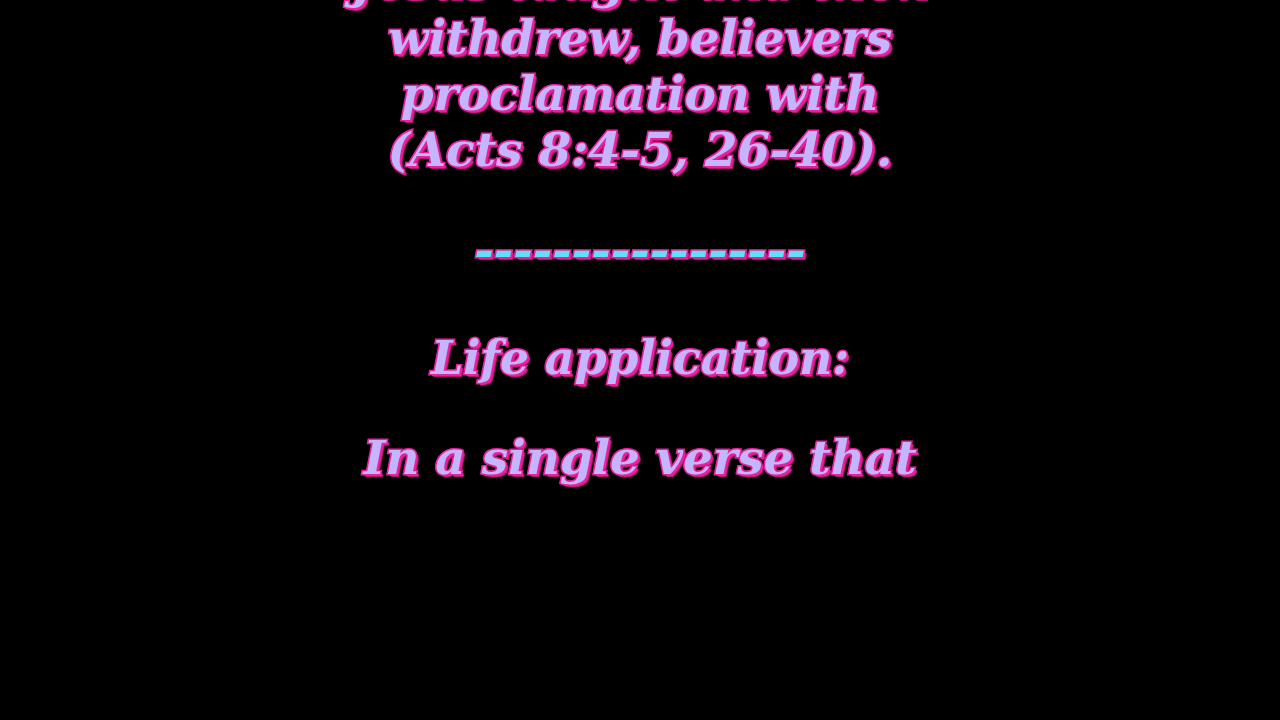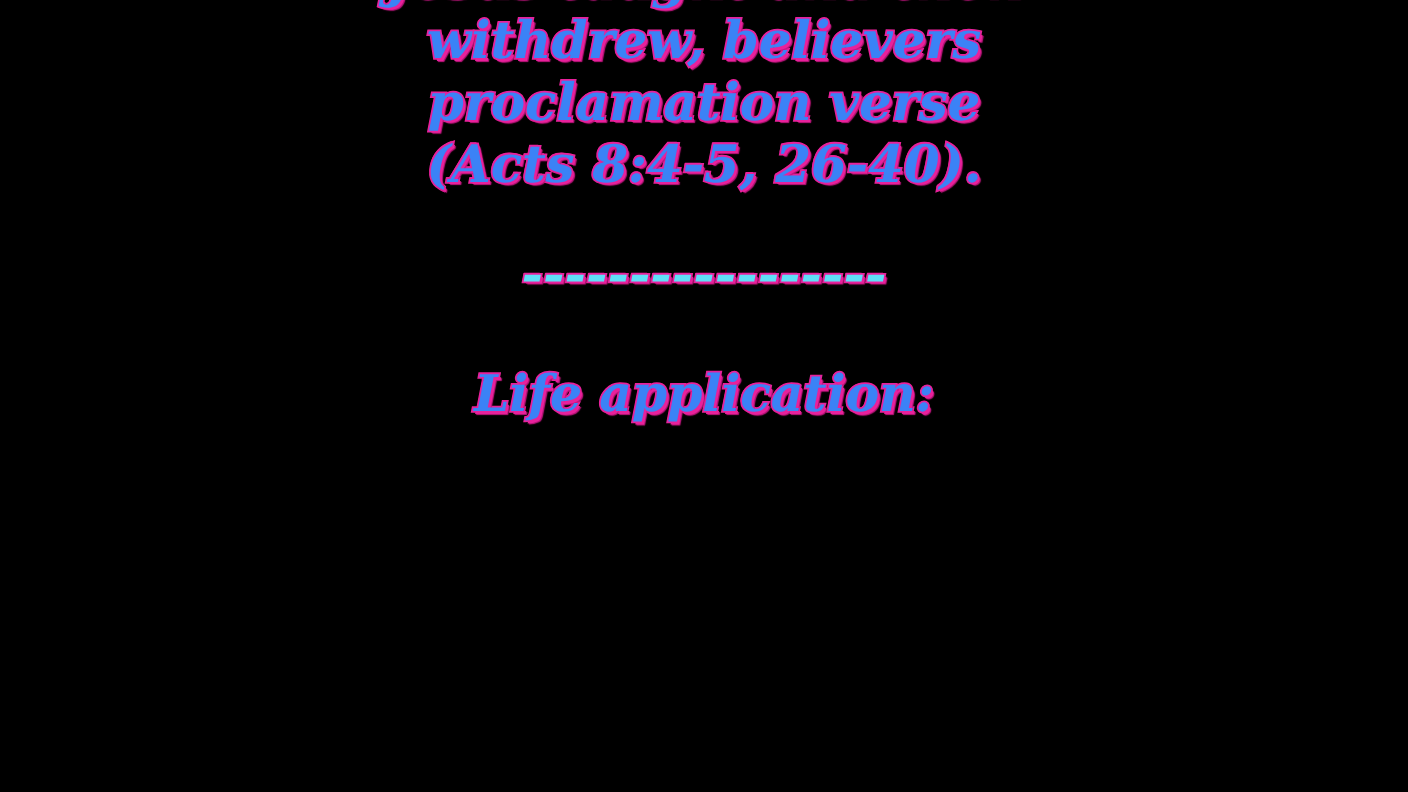--- a/index.html
+++ b/index.html
@@ -33,21 +33,21 @@
   .line {
     display: block;
     width: 1280px;
     text-align: center;
     font-family: "DejaVu Serif", serif;
     font-weight: bold;
     font-style: italic;
     font-size: 47px;
     line-height: 56px;
     letter-spacing: -0.2px;
-    color: #3b82f6;
+    color: #c4b5fd;
     white-space: nowrap;
     -webkit-text-stroke: 3.2px #e8219b;
     paint-order: stroke fill;
     text-shadow:
        2px  2px 0 #e8219b,
        3px  3px 1px #c2157f,
       -1px -1px 0 #e8219b;
   }
 
   .line.clipped-top {
@@ -94,34 +94,35 @@
 
   <div class="text-stack">
 
     <span class="line clipped-top"></span>
 
     <span class="line">Jesus taught and then</span>
 
     <span class="line">withdrew, believers</span>
 
 
-    <span class="line">proclamation verse</span>
+    <span class="line">proclamation with</span>
 
 
     <span class="line">(Acts 8:4-5, 26-40).</span>
 
     <div class="spacer-md"></div>
 
     <div class="divider-row">
       <span class="divider">-----------------</span>
     </div>
 
     <div class="spacer-lg"></div>
 
     <span class="line heading">Life application:</span>
 
     <div class="spacer-md"></div>
 
+    <span class="line">In a single verse that</span>
 
 
   </div>
 
 </div>
 
 </body></html>

